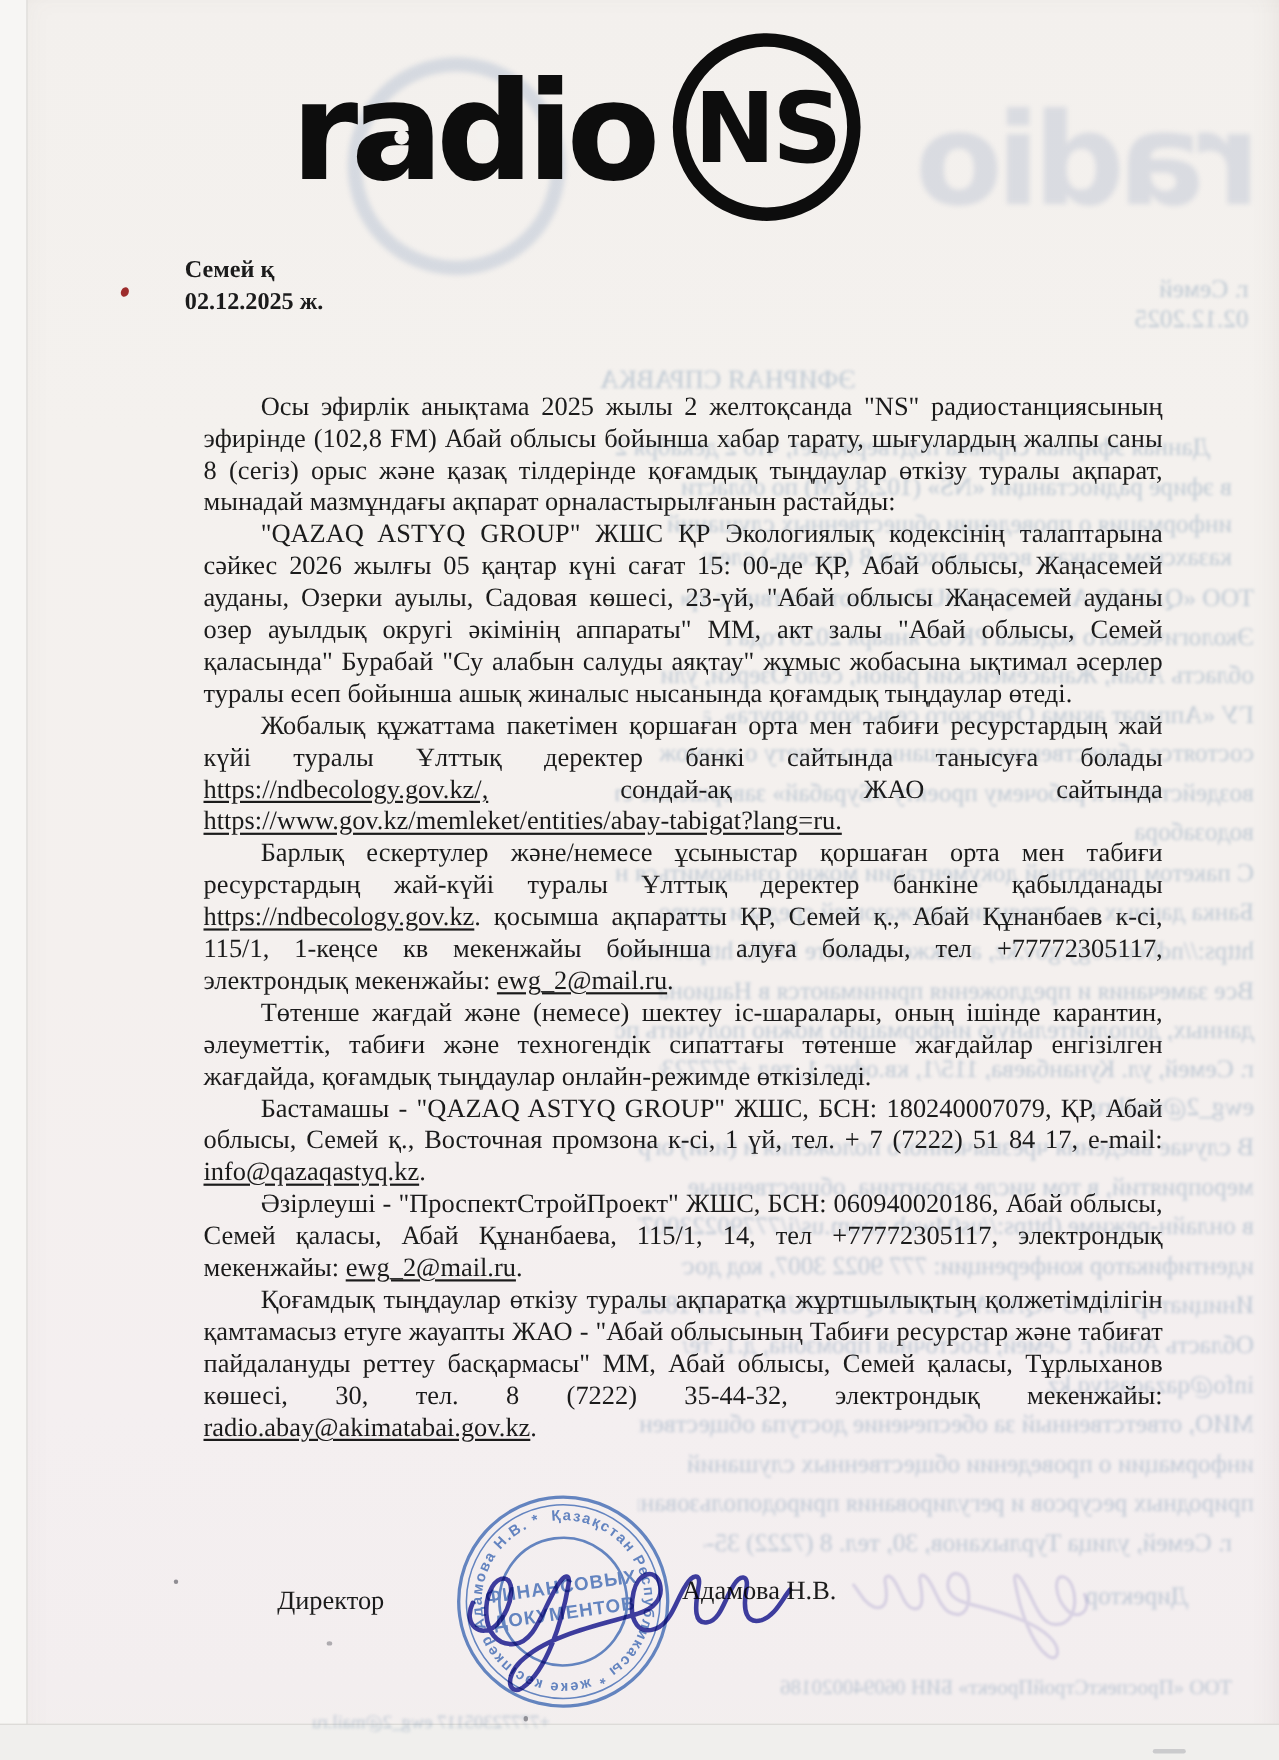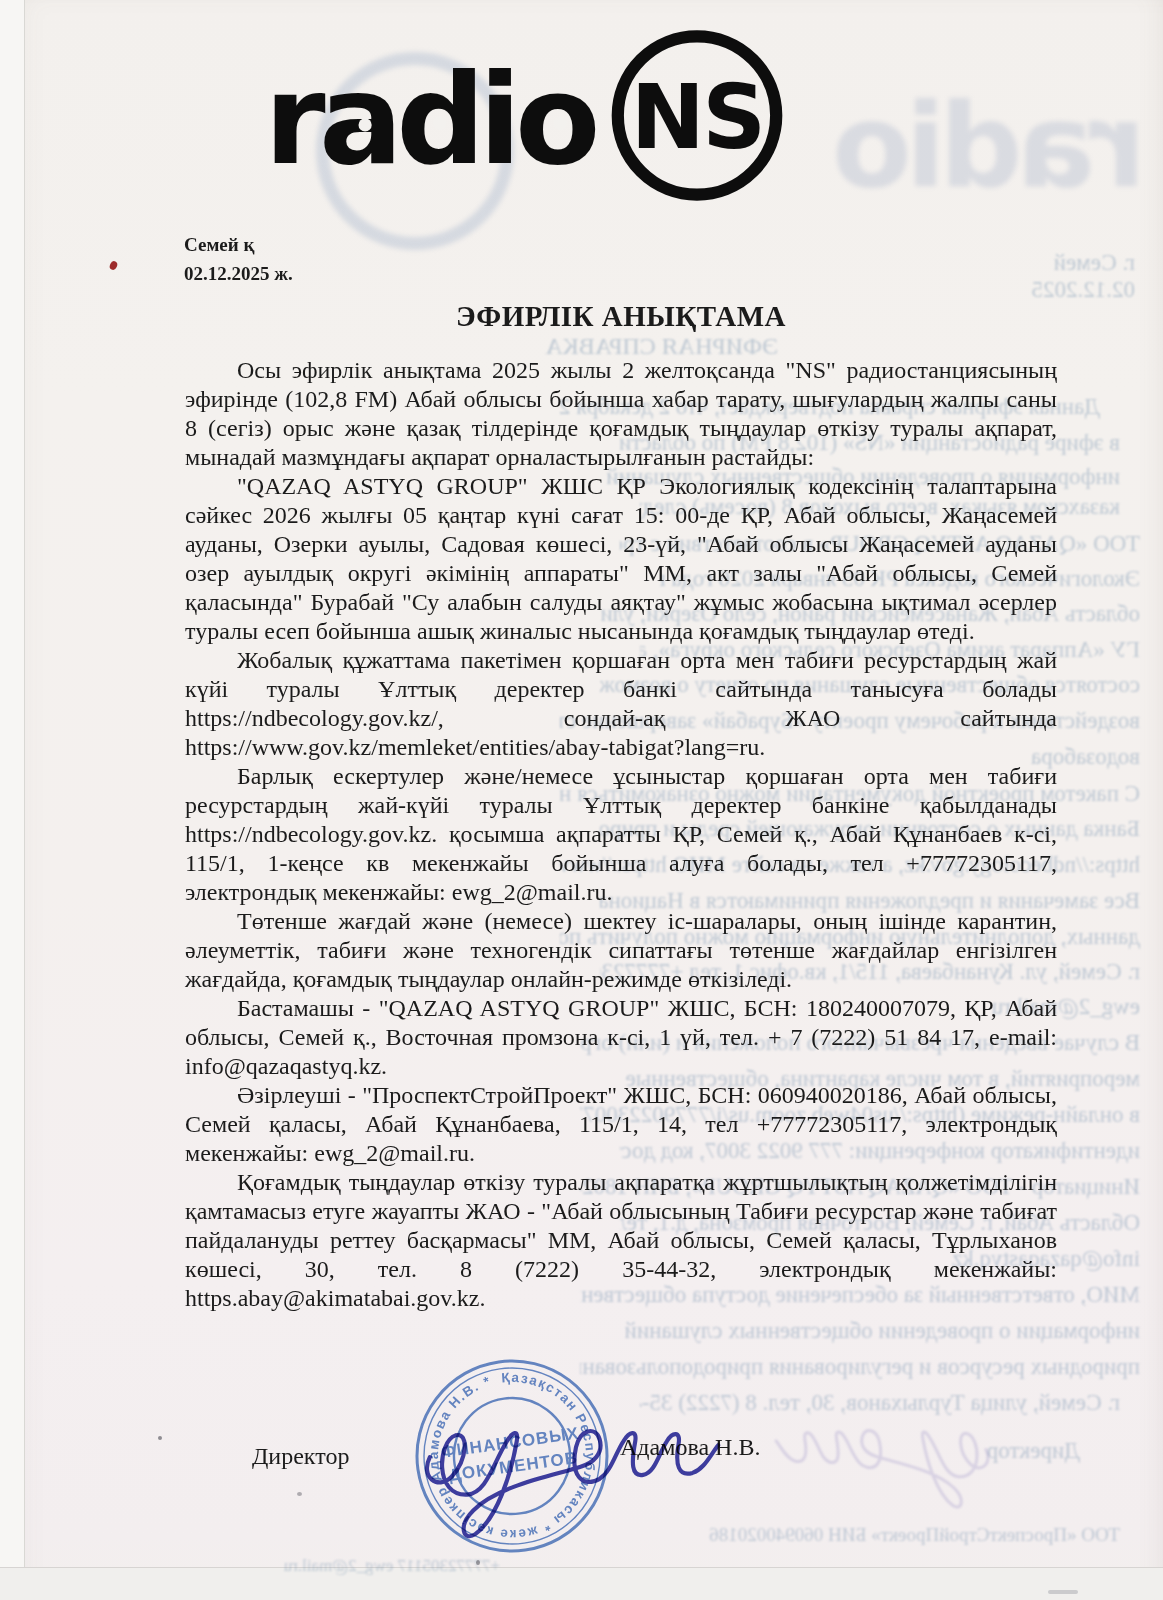--- a/index.html
+++ b/index.html
@@ -15,29 +15,29 @@
   
   .logo-wrap{position:absolute;left:268px;top:26px;width:528px;height:180px;z-index:3;}
   .logo-wrap svg{width:100%;height:100%;}
   .ghost-ring{position:absolute;left:316px;top:52px;width:172px;height:172px;border:13px solid rgba(145,165,195,.30);
     border-radius:50%;filter:blur(2.5px);z-index:1;}
   .ghost-logo-word{position:absolute;left:838px;top:78px;z-index:1;font-family:"DejaVu Sans",sans-serif;
     font-weight:bold;font-size:116px;letter-spacing:-6px;color:rgba(150,165,195,.28);
     transform:scaleX(-1);filter:blur(2.5px);white-space:nowrap;}
 
   
-  .meta{position:absolute;left:184px;top:230px;font-size:19px;font-weight:bold;line-height:29px;z-index:2;}
+  .meta{position:absolute;left:168px;top:230px;font-size:22px;font-weight:bold;line-height:29px;z-index:2;}
   .doc-title{position:absolute;left:185px;top:300px;width:872px;text-align:center;font-size:29px;font-weight:bold;
     letter-spacing:.5px;z-index:2;}
 
   
   .body-text{position:absolute;left:185px;top:356px;width:872px;font-size:24px;line-height:29px;
     text-align:justify;z-index:2;}
   .body-text p{margin:0;text-indent:52px;}
-  .u{text-underline-offset:3px;}
+  .u{text-decoration:underline;text-underline-offset:3px;}
   .brk{word-break:break-all;}
 
   
   .sig-role{position:absolute;left:252px;top:1443px;font-size:24px;z-index:2;text-align:center;}
   .sig-name{position:absolute;left:620px;top:1434px;font-size:24px;z-index:2;}
   .stamp{position:absolute;left:408px;top:1352px;width:208px;height:208px;z-index:4;
     transform:rotate(-8deg);mix-blend-mode:multiply;opacity:.92;}
   .signature-svg{position:absolute;left:416px;top:1378px;width:316px;height:172px;z-index:5;mix-blend-mode:multiply;}
   .ghost-signature{position:absolute;left:766px;top:1392px;width:230px;height:125px;z-index:1;
     transform:scaleX(-1);opacity:.22;filter:blur(1.2px);}
@@ -109,31 +109,30 @@
       <circle cx="455" cy="92" r="84" fill="none" stroke="#0d0d0d" stroke-width="13"></circle>
       <text x="455" y="126" font-family="DejaVu Sans, sans-serif" font-weight="bold" font-size="94" letter-spacing="-3" text-anchor="middle" fill="#0d0d0d">NS</text>
     </svg>
   </div>
 
   <div class="meta">
     <div>Семей қ</div>
     <div>02.12.2025 ж.</div>
   </div>
 
-  <div class="doc-title">ЭФИРЛІК АНЫҚТАМА</div>
 
   <div class="body-text">
     <p>Осы эфирлік анықтама 2025 жылы 2 желтоқсанда "NS" радиостанциясының эфирінде (102,8 FM) Абай облысы бойынша хабар тарату, шығулардың жалпы саны 8 (сегіз) орыс және қазақ тілдерінде қоғамдық тыңдаулар өткізу туралы ақпарат, мынадай мазмұндағы ақпарат орналастырылғанын растайды:</p>
     <p>"QAZAQ ASTYQ GROUP" ЖШС ҚР Экологиялық кодексінің талаптарына сәйкес 2026 жылғы 05 қаңтар күні сағат 15: 00-де ҚР, Абай облысы, Жаңасемей ауданы, Озерки ауылы, Садовая көшесі, 23-үй, "Абай облысы Жаңасемей ауданы озер ауылдық округі әкімінің аппараты" ММ, акт залы "Абай облысы, Семей қаласында" Бурабай "Су алабын салуды аяқтау" жұмыс жобасына ықтимал әсерлер туралы есеп бойынша ашық жиналыс нысанында қоғамдық тыңдаулар өтеді.</p>
     <p><span>Жобалық құжаттама пакетімен қоршаған орта мен табиғи ресурстардың жай күйі туралы Ұлттық деректер банкі сайтында танысуға болады </span><span class="u">https://ndbecology.gov.kz/,</span><span> сондай-ақ ЖАО сайтында </span><span class="u">https://www.gov.kz/memleket/entities/abay-tabigat?lang=ru.</span></p>
     <p><span>Барлық ескертулер және/немесе ұсыныстар қоршаған орта мен табиғи ресурстардың жай-күйі туралы Ұлттық деректер банкіне қабылданады </span><span class="u">https://ndbecology.gov.kz</span><span>. қосымша ақпаратты ҚР, Семей қ., Абай Құнанбаев к-сі, 115/1, 1-кеңсе кв мекенжайы бойынша алуға болады, тел +77772305117, электрондық мекенжайы: </span><span class="u">ewg_2@mail.ru</span><span>.</span></p>
     <p>Төтенше жағдай және (немесе) шектеу іс-шаралары, оның ішінде карантин, әлеуметтік, табиғи және техногендік сипаттағы төтенше жағдайлар енгізілген жағдайда, қоғамдық тыңдаулар онлайн-режимде өткізіледі.</p>
     <p><span>Бастамашы - "QAZAQ ASTYQ GROUP" ЖШС, БСН: 180240007079, ҚР, Абай облысы, Семей қ., Восточная промзона к-сі, 1 үй, тел. + 7 (7222) 51 84 17, e-mail: </span><span class="u">info@qazaqastyq.kz</span><span>.</span></p>
     <p><span>Әзірлеуші - "ПроспектСтройПроект" ЖШС, БСН: 060940020186, Абай облысы, Семей қаласы, Абай Құнанбаева, 115/1, 14, тел +77772305117, электрондық мекенжайы: </span><span class="u">ewg_2@mail.ru</span><span>.</span></p>
-    <p><span>Қоғамдық тыңдаулар өткізу туралы ақпаратқа жұртшылықтың қолжетімділігін қамтамасыз етуге жауапты ЖАО - "Абай облысының Табиғи ресурстар және табиғат пайдалануды реттеу басқармасы" ММ, Абай облысы, Семей қаласы, Тұрлыханов көшесі, 30, тел. 8 (7222) 35-44-32, электрондық мекенжайы: </span><span class="u">https.abay@akimatabai.gov.kz</span><span>.</span></p>
+    <p><span>Қоғамдық тыңдаулар өткізу туралы ақпаратқа жұртшылықтың қолжетімділігін қамтамасыз етуге жауапты ЖАО - "Абай облысының Табиғи ресурстар және табиғат пайдалануды реттеу басқармасы" ММ, Абай облысы, Семей қаласы, Тұрлыханов көшесі, 30, тел. 8 (7222) 35-44-32, электрондық мекенжайы: </span><span class="u">radio.abay@akimatabai.gov.kz</span><span>.</span></p>
   </div>
 
   <div class="sig-role">Директор</div>
   <div class="sig-name">Адамова Н.В.</div>
 
   <svg class="stamp" viewBox="-104 -104 208 208">
     <defs>
       <path id="ringPath" d="M 0,-74 a 74,74 0 1,1 -0.01,0 z"></path>
     </defs>
     <circle r="95" fill="none" stroke="#5b83c8" stroke-width="3"></circle>

